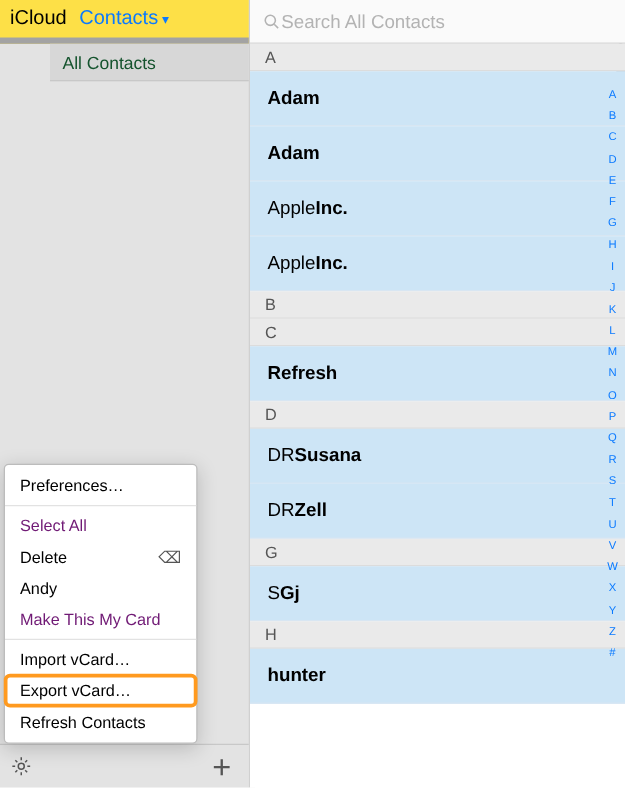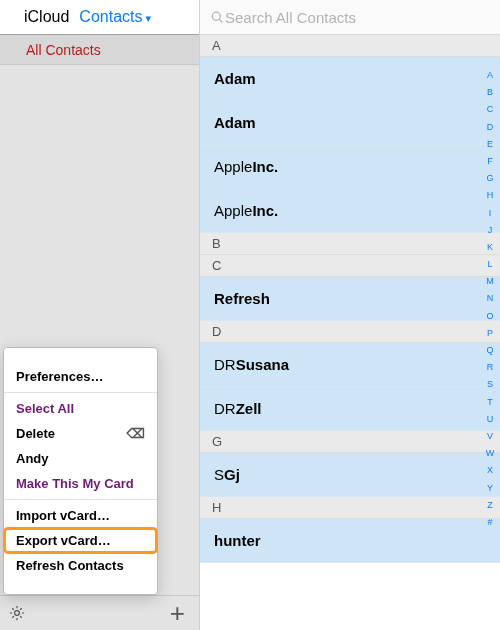--- a/index.html
+++ b/index.html
@@ -1,30 +1,30 @@
 <!DOCTYPE html>
 <html><head>
 <meta charset="utf-8">
 <style>
   * { box-sizing: border-box; margin: 0; padding: 0; }
   html, body { width: 500px; height: 630px; overflow: hidden; font-family: -apple-system, "Helvetica Neue", Arial, sans-serif; }
   .app { display: flex; width: 500px; height: 630px; background: #f0f0f0; }
   
   .sidebar { width: 200px; background: #e3e3e3; display: flex; flex-direction: column; border-right: 1px solid #d0d0d0; position: relative; }
-  .sidebar-top { height: 35px; display: flex; align-items: center; padding: 0 24px; background: #ffffff; border-bottom: 1px solid #a3a3a3; font-size: 16px; }
+  .sidebar-top { height: 35px; display: flex; align-items: center; padding: 0 8px; background: #fde047; border-bottom: 5px solid #a3a3a3; font-size: 16px; }
   .brand { color: #000; font-weight: 400; }
   .brand-sub { color: #0b7aff; font-weight: 400; margin-left: 10px; }
   .chevron { color: #0b7aff; font-size: 11px; margin-left: 3px; }
-  .group-row { height: 30px; display: flex; align-items: center; padding: 0 26px; font-size: 14px; color: #b91c1c; background: #d7d7d7; border-bottom: 1px solid #c8c8c8; }
+  .group-row { height: 30px; display: flex; align-items: center; padding: 0 10px; font-size: 14px; color: #14532d; background: #d7d7d7; border-bottom: 1px solid #c8c8c8; margin-left: 40px; }
   .sidebar-fill { flex: 1; }
   .sidebar-bottom { height: 35px; display: flex; align-items: center; border-top: 1px solid #c8c8c8; background: #e3e3e3; padding: 0 8px; gap: 12px; }
   .gear { width: 18px; height: 18px; color: #555; display: flex; align-items: center; justify-content: center; }
   .plus { font-size: 26px; font-weight: 200; color: #555; margin-left: auto; margin-right: 6px; }
   
-  .menu { position: absolute; left: 3px; bottom: 35px; width: 155px; background: #fff; border: 1px solid #bcbcbc; border-radius: 4px; box-shadow: 0 4px 16px rgba(0,0,0,0.18); font-size: 13px; padding: 16px 0; font-weight: bold; }
+  .menu { position: absolute; left: 3px; bottom: 35px; width: 155px; background: #fff; border: 1px solid #bcbcbc; border-radius: 4px; box-shadow: 0 4px 16px rgba(0,0,0,0.18); font-size: 13px; padding: 4px 0; }
   .menu-item { padding: 5px 12px; color: #000; display: flex; align-items: center; justify-content: space-between; }
   .menu-item.disabled { color: #701a75; }
   .menu-sep { height: 1px; background: #e2e2e2; margin: 3px 0; }
   .menu-item.highlight { outline: 3px solid #ff9a1f; outline-offset: -2px; border-radius: 4px; }
   .del-icon { font-size: 13px; color: #555; }
   
   .main { flex: 1; display: flex; flex-direction: column; background: #fff; position: relative; }
   .search-bar { height: 35px; display: flex; align-items: center; padding: 0 10px; border-bottom: 1px solid #d5d5d5; color: #b3b3b3; font-size: 15px; gap: 0; background: #fafafa; }
   .search-icon { width: 15px; height: 15px; }
   .list { flex: 1; overflow: hidden; position: relative; }

